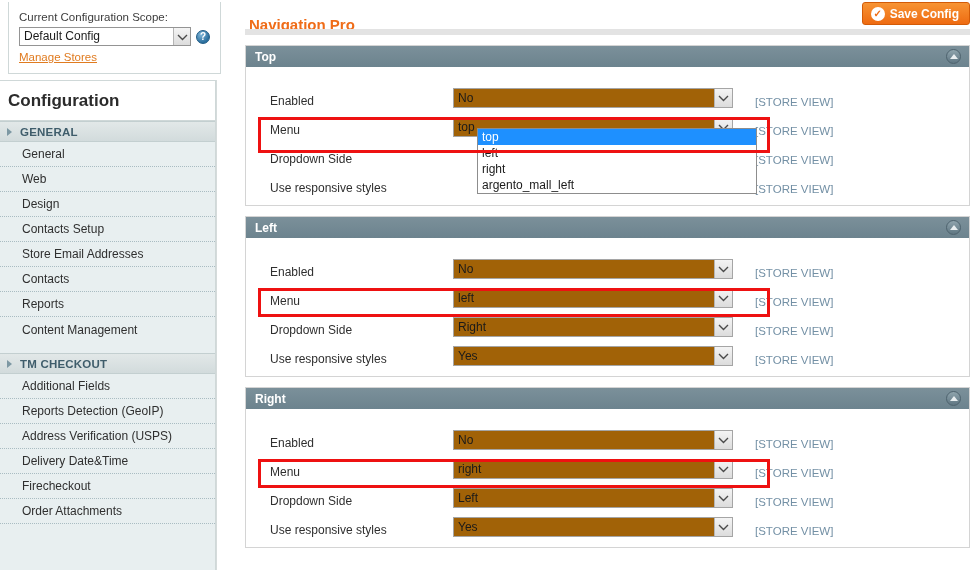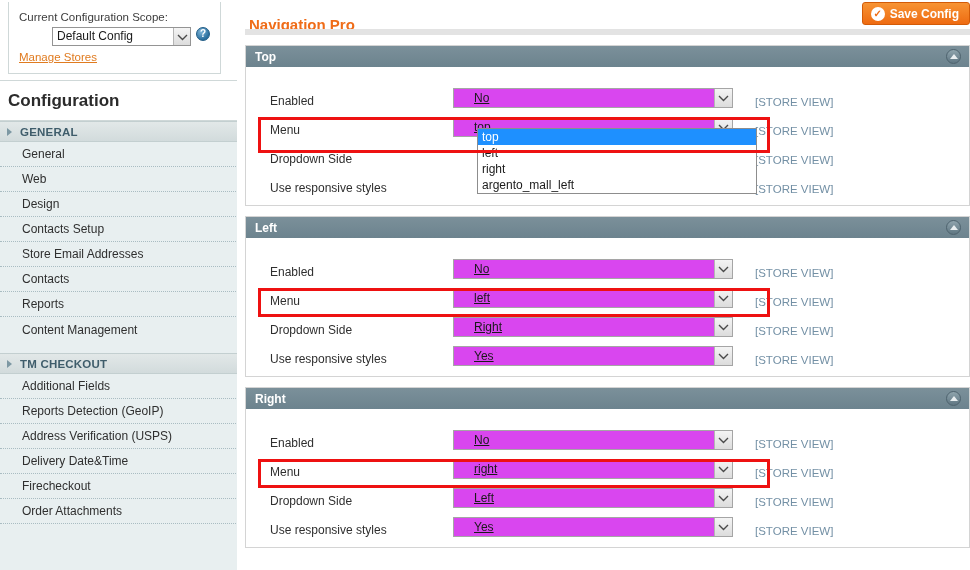--- a/index.html
+++ b/index.html
@@ -38,21 +38,21 @@
     border-top: none;
     padding: 8px 10px 8px 10px;
   }
   .scope-label {
     font-size: 11.5px;
     color: #3c3c3c;
     line-height: 14px;
     margin-bottom: 3px;
     white-space: nowrap;
   }
-  .scope-row { display: flex; gap: 5px; margin-left: 33px; }
+  .scope-row { display: flex; align-items: center; gap: 5px; }
   .scope-select {
     position: relative;
     width: 178px;
     height: 19px;
     background: #ffffff;
     border: 1px solid #949494;
     display: flex;
     align-items: center;
     padding-left: 4px;
     font-size: 12px;
@@ -88,21 +88,21 @@
     color: #e07b20;
     font-size: 11.5px;
     text-decoration: underline;
     cursor: pointer;
   }
 
   
   .config-panel {
     position: absolute;
     left: 0; top: 80px;
-    width: 246px;
+    width: 217px;
     bottom: 0;
     border-right: 1px solid #d5dbdb;
   }
   .config-title-box {
     height: 41px;
     background: #ffffff;
     border: 1px solid #cfd8d8;
     border-left: none;
     display: flex;
     align-items: center;
@@ -263,29 +263,28 @@
     width: 207px;
     padding-left: 24px;
     font-size: 12px;
     color: #2f2f2f;
     white-space: nowrap;
   }
   .field-select {
     position: relative;
     width: 280px;
     height: 20px;
-    background: #d946ef;
+    background: #a16207;
     border: 1px solid #a5a5a5;
     display: flex;
     align-items: center;
     font-size: 12px;
     color: #1a1a1a;
-    padding-left: 20px;
+    padding-left: 4px;
     cursor: pointer;
-    text-decoration: underline;
   }
   .field-select .sel-text { flex: 1; line-height: 18px; }
   .field-select .sel-arrow { height: 18px; width: 18px; }
   .scope-tag {
     margin-left: 22px;
     font-size: 11.5px;
     color: #7390a5;
     white-space: nowrap;
   }
 

